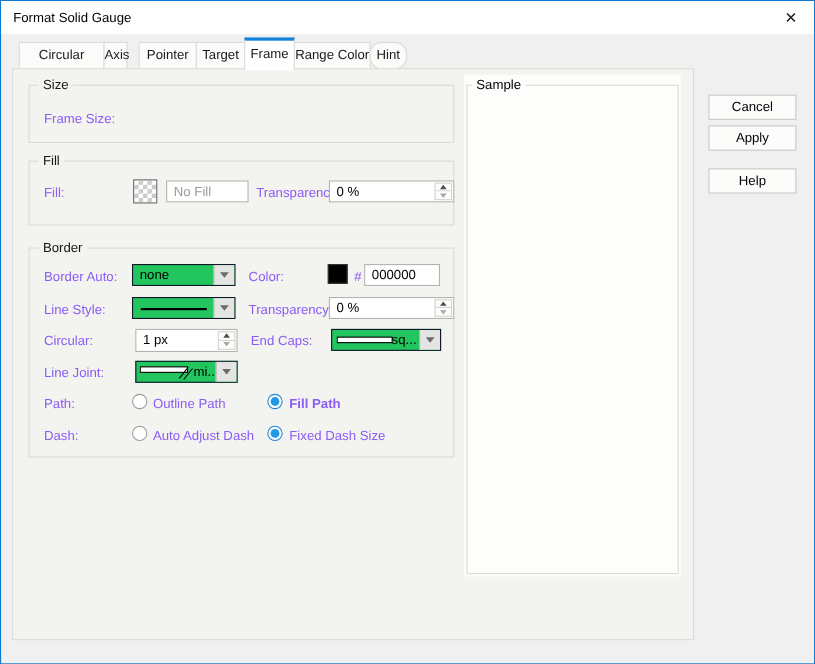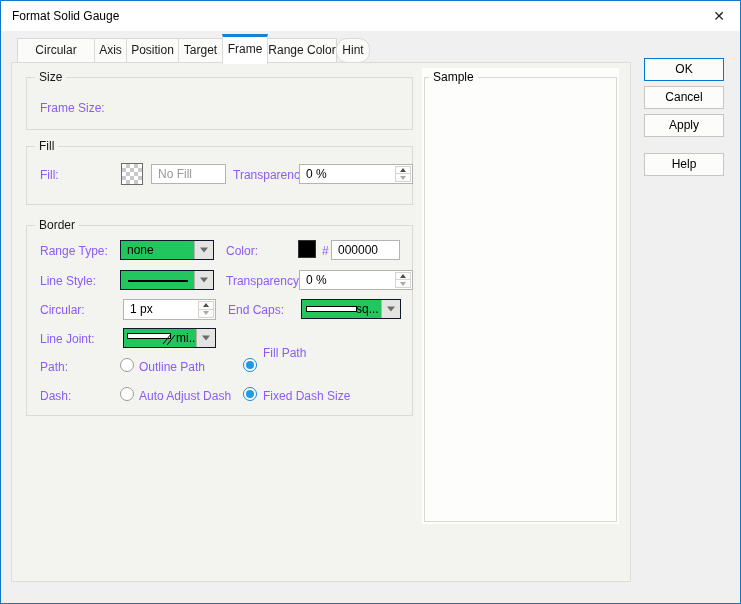--- a/index.html
+++ b/index.html
@@ -77,22 +77,22 @@
 <body>
 
 <div id="window">
 
   <div id="titlebar">
     <span id="title">Format Solid Gauge</span>
     <span id="close-btn">✕</span>
   </div>
 
   <div class="tab inactive" style="left:16px;width:78px;"><span>Circular Graph</span></div>
-  <div class="tab inactive" style="left:93px;width:33px;"><span>Axis</span></div>
-  <div class="tab inactive" style="left:125px;width:53px;"><span>Position</span></div>
+  <div class="tab inactive" style="left:93px;width:22px;"><span>Axis</span></div>
+  <div class="tab inactive" style="left:125px;width:53px;"><span>Pointer</span></div>
   <div class="tab inactive" style="left:177px;width:45px;"><span>Target</span></div>
   <div class="tab active" style="left:221px;width:46px;"><span>Frame</span></div>
   <div class="tab inactive" style="left:266px;width:70px;"><span>Range Color</span></div>
   <div class="tab inactive" style="left:335px;width:34px;border-radius:11px;"><span>Hint</span></div>
 
   <div id="panel">
 
     <div class="groupbox" style="left:14px;top:14px;width:387px;height:53px;">
       <span class="legend">Size</span>
       <span class="lbl" style="left:13px;top:23px;">Frame Size:</span>
@@ -115,21 +115,21 @@
           <div class="cell">
               <span class="tri-dn tri-muted"></span>
             </div>
         </div>
       </div>
     </div>
 
     <div class="groupbox" style="left:14px;top:162px;width:387px;height:191px;">
       <span class="legend">Border</span>
 
-      <span class="lbl" style="left:13px;top:18px;">Range Type:</span>
+      <span class="lbl" style="left:13px;top:18px;">Border Auto:</span>
       <div class="dd" style="left:93px;top:14px;width:94px;height:20px;">
         <span class="val">none</span>
         <span class="arrow-btn"></span>
       </div>
       <span class="lbl" style="left:199px;top:18px;">Color:</span>
       <div class="colorswatch" style="left:271px;top:14px;background:#000;"></div>
       <span class="lbl" style="left:295px;top:18px;">#</span>
       <div class="field" style="left:304px;top:14px;width:69px;height:20px;">
         <span class="val">000000</span>
       </div>
@@ -180,35 +180,34 @@
           <path d="M36 12 L44 2 M40 13 L48 3" fill="none" stroke="#000" stroke-width="1"></path>
         </svg>
         <span class="val" style="left:52px;">mi...</span>
         <span class="arrow-btn"></span>
       </div>
 
       <span class="lbl" style="left:13px;top:134px;">Path:</span>
       <span class="radio" style="left:93px;top:132px;"></span>
       <span class="lbl" style="left:112px;top:134px;">Outline Path</span>
       <span class="radio sel" style="left:216px;top:132px;"></span>
-      <span class="lbl" style="left:236px;top:120px;">Fill Path</span>
+      <span class="lbl" style="left:236px;top:134px;font-weight:bold;">Fill Path</span>
 
       <span class="lbl" style="left:13px;top:163px;">Dash:</span>
       <span class="radio" style="left:93px;top:161px;"></span>
       <span class="lbl" style="left:112px;top:163px;">Auto Adjust Dash</span>
       <span class="radio sel" style="left:216px;top:161px;"></span>
       <span class="lbl" style="left:236px;top:163px;">Fixed Dash Size</span>
     </div>
 
 
     <div id="sample-outer" style="left:410px;top:5px;width:197px;height:456px;">
       <div id="sample-inner"></div>
       <span id="sample-label">Sample</span>
     </div>
 
   </div>
 
-  <div class="btn default" style="top:57px;">OK</div>
   <div class="btn" style="top:85px;">Cancel</div>
   <div class="btn" style="top:113px;">Apply</div>
   <div class="btn" style="top:152px;">Help</div>
 
 </div>
 
 </body></html>

